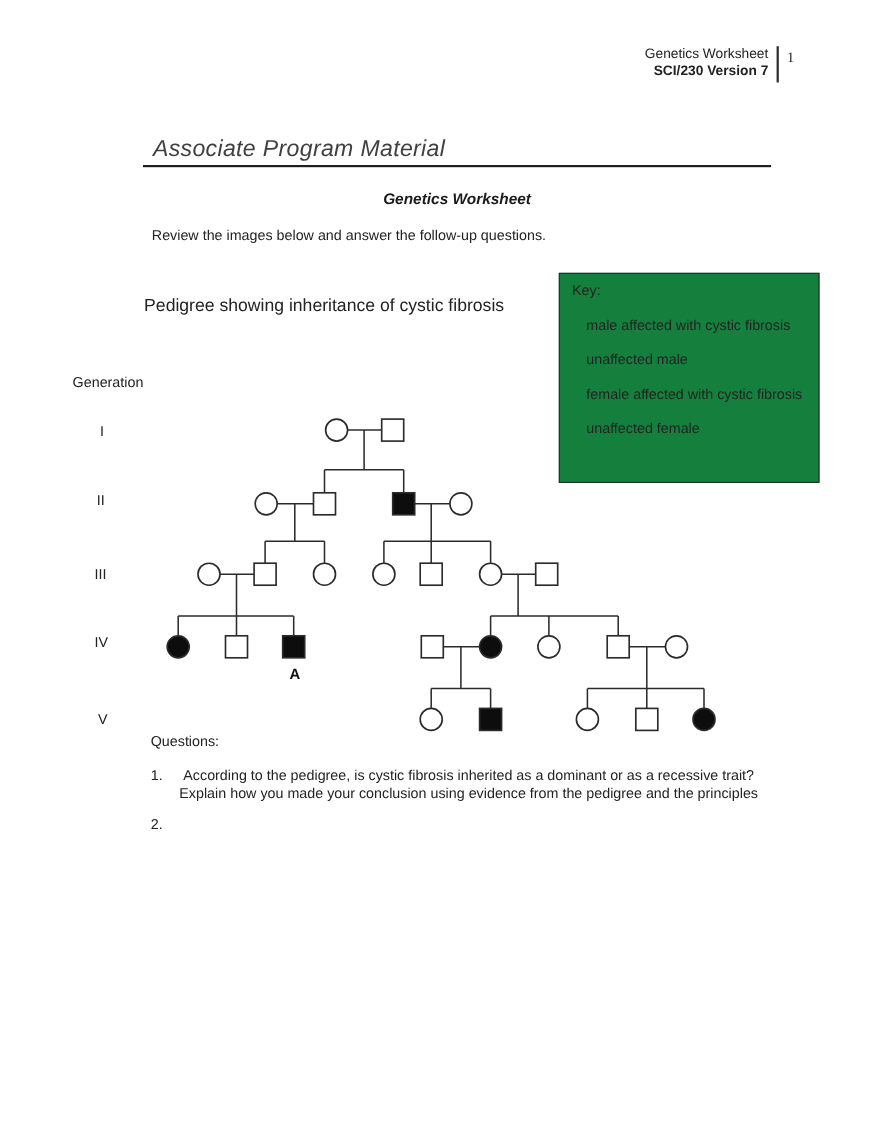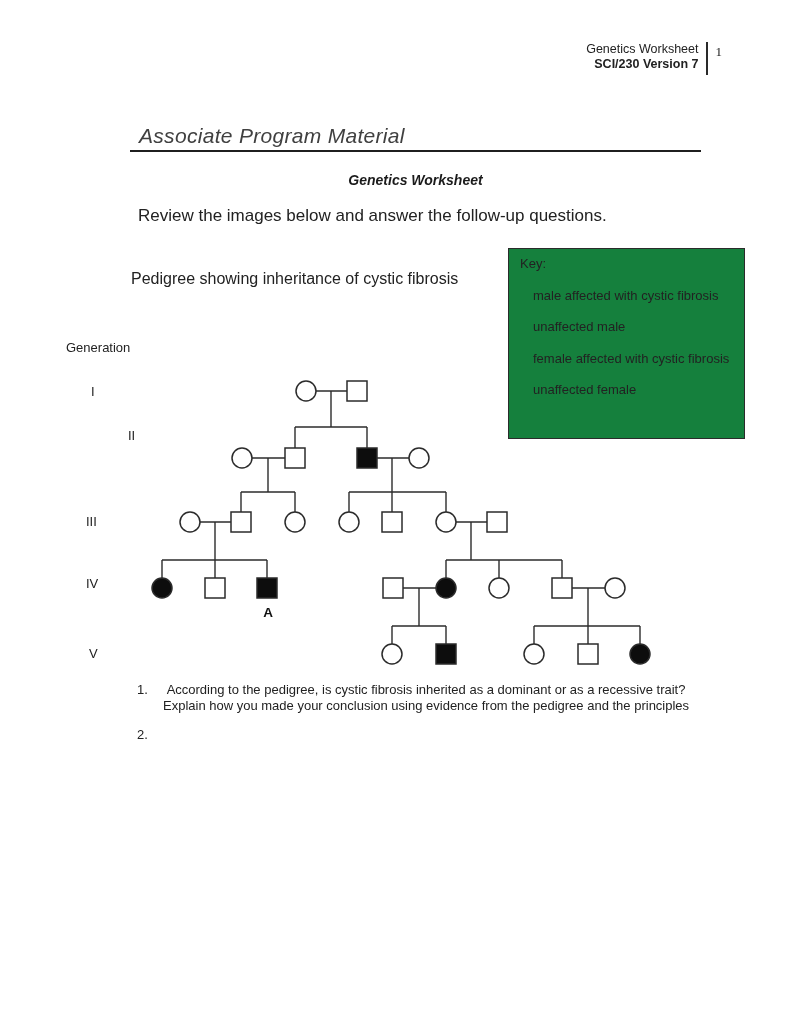--- a/index.html
+++ b/index.html
@@ -66,21 +66,21 @@
     text-align: center;
     font-size: 14px;
     font-weight: bold;
     font-style: italic;
     color: #1b1b1b;
   }
   .instructions {
     position: absolute;
     left: 138px;
     top: 206px;
-    font-size: 17px;
+    font-size: 13px;
     color: #222;
   }
   
   .key-box {
     position: absolute;
     left: 508px;
     top: 248px;
     width: 224px;
     height: 182px;
     border: 1.6px solid #2b2b2b;
@@ -171,21 +171,21 @@
     <div class="key-heading">Key:</div>
     <div class="key-item">male affected with cystic fibrosis</div>
     <div class="key-item">unaffected male</div>
     <div class="key-item">female affected with cystic fibrosis</div>
     <div class="key-item">unaffected female</div>
   </div>
 
   <div class="ped-caption">Pedigree showing inheritance of cystic fibrosis</div>
   <div class="gen-heading">Generation</div>
   <div class="gen-label" style="left:91px; top:384px;">I</div>
-  <div class="gen-label" style="left:88px; top:428px;margin-left:40px;">II</div>
+  <div class="gen-label" style="left:88px; top:447px;">II</div>
   <div class="gen-label" style="left:86px; top:514px;">III</div>
   <div class="gen-label" style="left:86px; top:576px;">IV</div>
   <div class="gen-label" style="left:89px; top:646px;">V</div>
 
   <svg id="pedigree-svg" viewBox="0 0 791 1024">
       <line x1="306" y1="391" x2="357" y2="391" class="ped-line"></line>
       <line x1="331" y1="391" x2="331" y2="427" class="ped-line"></line>
       <line x1="295" y1="427" x2="367" y2="427" class="ped-line"></line>
       <line x1="295" y1="427" x2="295" y2="458" class="ped-line"></line>
       <line x1="367" y1="427" x2="367" y2="458" class="ped-line"></line>
@@ -246,20 +246,21 @@
       <circle cx="615" cy="588" r="10" class="ped-symbol"></circle>
       <circle cx="392" cy="654" r="10" class="ped-symbol"></circle>
       <rect x="436" y="644" width="20" height="20" class="ped-symbol affected"></rect>
       <circle cx="534" cy="654" r="10" class="ped-symbol"></circle>
       <rect x="578" y="644" width="20" height="20" class="ped-symbol"></rect>
       <circle cx="640" cy="654" r="10" class="ped-symbol affected"></circle>
       <text x="268" y="617" class="ped-label">A</text>
     </svg>
 
   <div class="questions">
+    <div class="q-heading">Questions:</div>
     <div class="q-item">
       <div class="q-num">1.</div>
       <div class="q-body">
         <div class="q-line">According to the pedigree, is cystic fibrosis inherited as a dominant or as a recessive trait?</div>
         <div class="q-line">Explain how you made your conclusion using evidence from the pedigree and the principles</div>
       </div>
     </div>
     <div class="q-item second">
       <div class="q-num">2.</div>
     </div>

